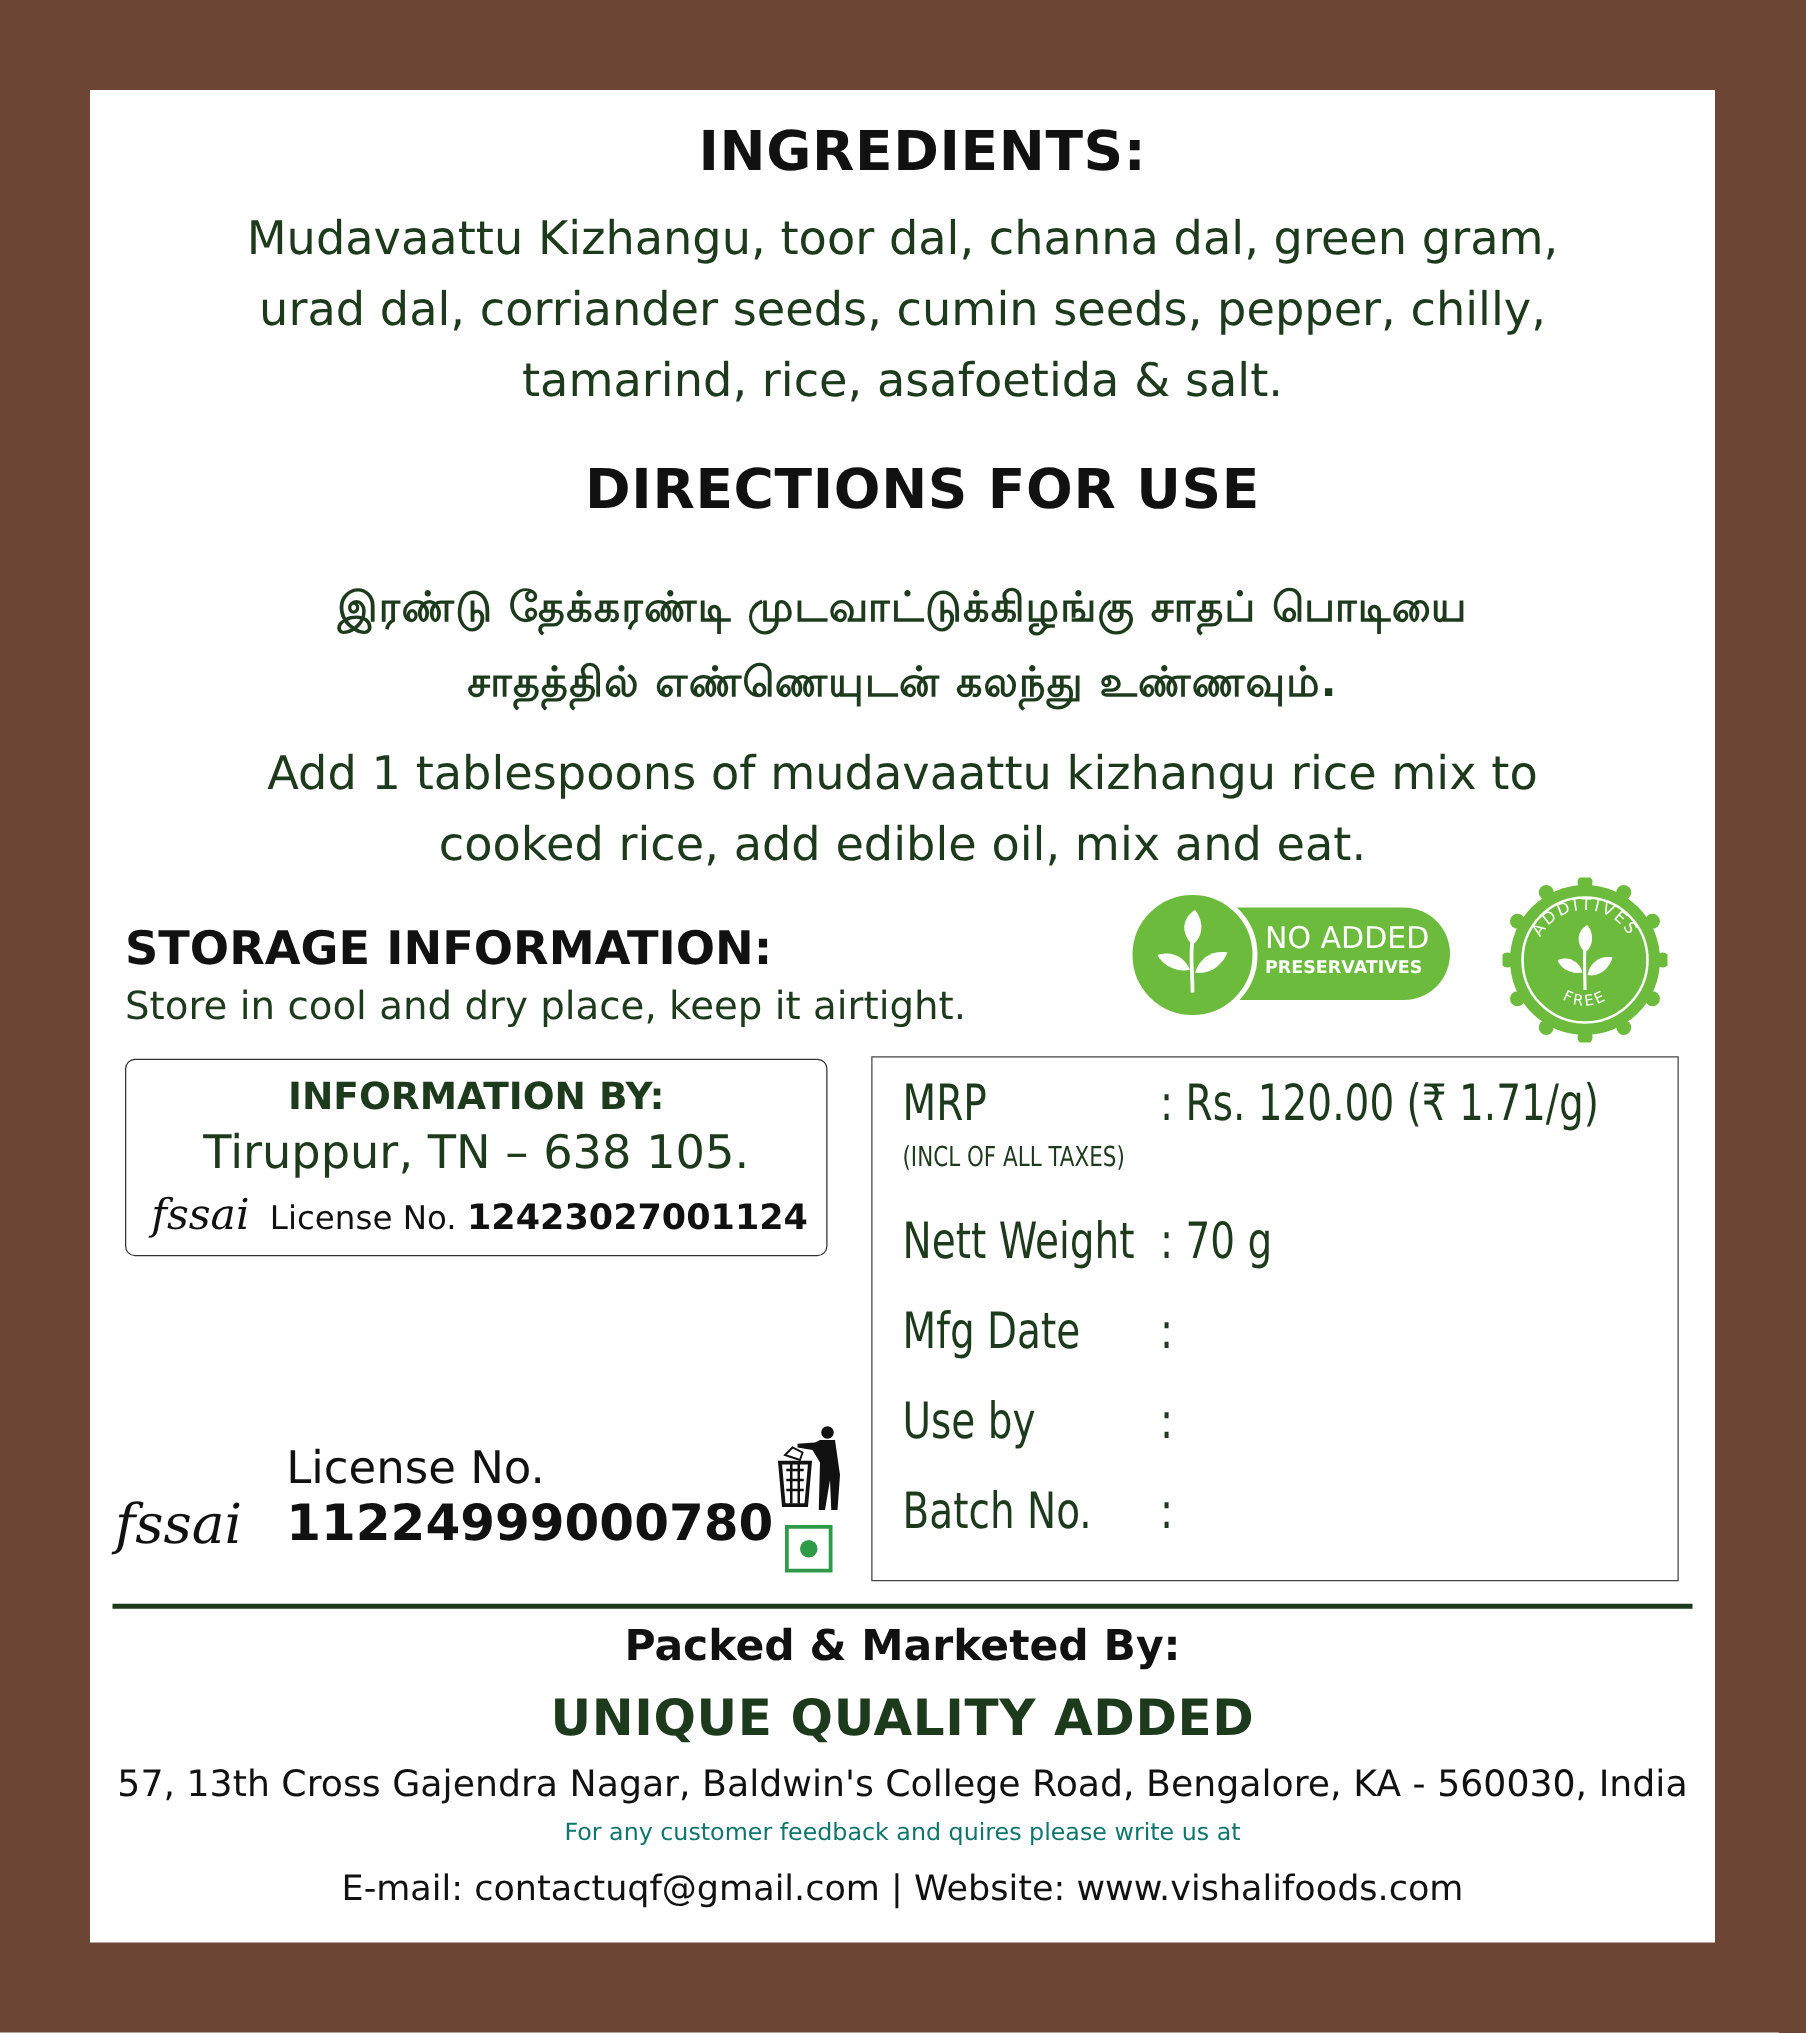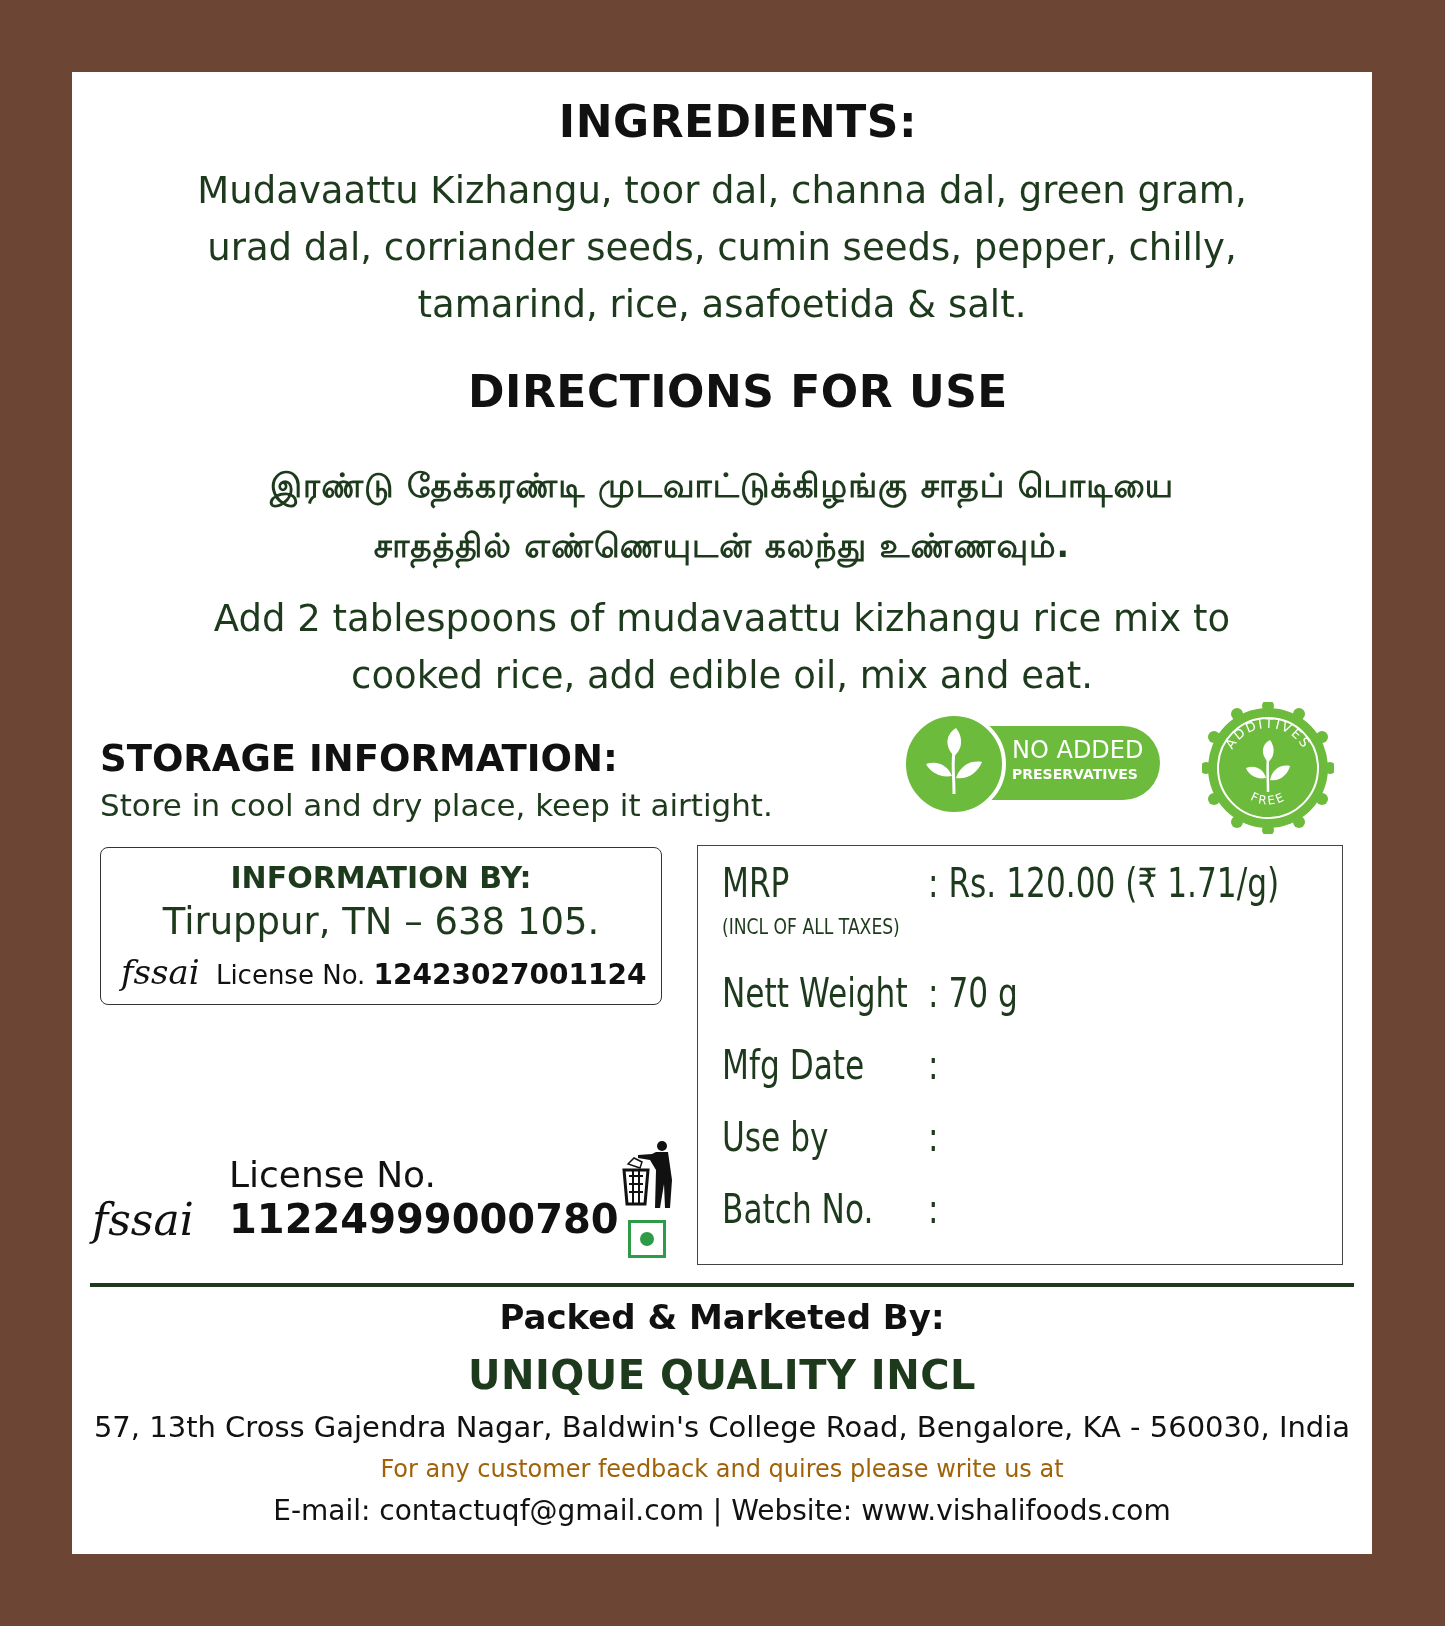--- a/index.html
+++ b/index.html
@@ -68,42 +68,42 @@
 
   .bin-icon { left: 548px; top: 1068px; width: 56px; height: 70px; }
   .veg-icon { left: 556px; top: 1148px; width: 38px; height: 38px; border: 3px solid #2f9a47; box-sizing: border-box; }
   .veg-icon .dot { position:absolute; left: 9px; top: 9px; width: 14px; height: 14px; border-radius: 50%; background:#2f9a47; }
 
   .divider { left: 18px; top: 1211px; width: 1264px; height: 4px; background:#1d3a1c; }
 
   .packed { top: 1225px; font-size: 34px; font-weight: bold; color:#111; }
   .company { top: 1280px; font-size: 40px; font-weight: bold; color:#1d3a1c; letter-spacing: 0.5px;}
   .address { top: 1338px; font-size: 29px; color:#111; white-space: nowrap; }
-  .feedback { top: 1383px; font-size: 24px; color:#a16207;text-align:center; }
+  .feedback { top: 1383px; font-size: 19px; color:#0f766e;text-align:center; }
   .contact { top: 1422px; font-size: 28px; color:#111; }
 </style>
 </head>
 <body>
 
 <div class="panel">
 
   <div class="abs center h1 black" style="top:24px;">INGREDIENTS:</div>
   <div class="abs center body-l green" style="top:90px;">
     <div>Mudavaattu Kizhangu, toor dal, channa dal, green gram,</div>
     <div>urad dal, corriander  seeds, cumin seeds, pepper, chilly,</div>
     <div>tamarind, rice, asafoetida &amp; salt.</div>
   </div>
 
   <div class="abs center h1 black" style="top:294px;">DIRECTIONS FOR USE</div>
   <div class="abs center tamil green" style="top:384px;">
     <div>இரண்டு தேக்கரண்டி முடவாட்டுக்கிழங்கு சாதப் பொடியை</div>
     <div>சாதத்தில் எண்ணெயுடன் கலந்து உண்ணவும்.</div>
   </div>
   <div class="abs center body-l green" style="top:518px;">
-    <div>Add 2 tablespoons of mudavaattu kizhangu rice mix to</div>
+    <div>Add 1 tablespoons of mudavaattu kizhangu rice mix to</div>
     <div>cooked rice, add edible oil, mix and eat.</div>
   </div>
 
   <div class="abs storage-title">STORAGE INFORMATION:</div>
   <div class="abs storage-text">Store in cool and dry place, keep it airtight.</div>
 
   <div class="abs badge1">
     <div class="pill"></div>
     <div class="circle">
       <svg width="96" height="96" viewBox="0 0 96 96" style="position:absolute;left:0;top:0;">
@@ -198,17 +198,17 @@
     </svg>
   </div>
 
   <div class="abs veg-icon">
     <div class="dot"></div>
   </div>
 
   <div class="abs divider"></div>
 
   <div class="abs center packed">Packed &amp; Marketed By:</div>
-  <div class="abs center company">UNIQUE QUALITY INCL</div>
+  <div class="abs center company">UNIQUE QUALITY ADDED</div>
   <div class="abs center address">57, 13th Cross Gajendra Nagar, Baldwin's College Road, Bengalore, KA - 560030, India</div>
   <div class="abs center feedback">For any customer feedback and quires please write us at</div>
   <div class="abs center contact">E-mail: contactuqf@gmail.com | Website: www.vishalifoods.com</div>
 </div>
 
 </body></html>

